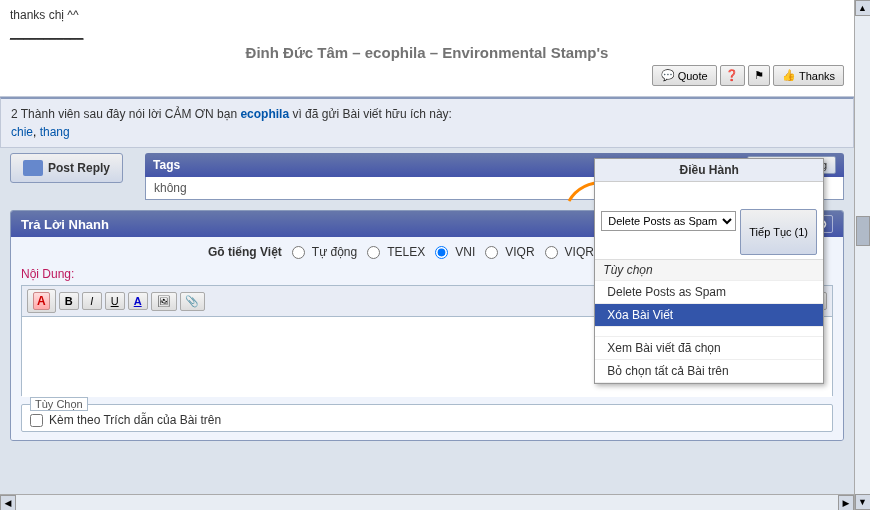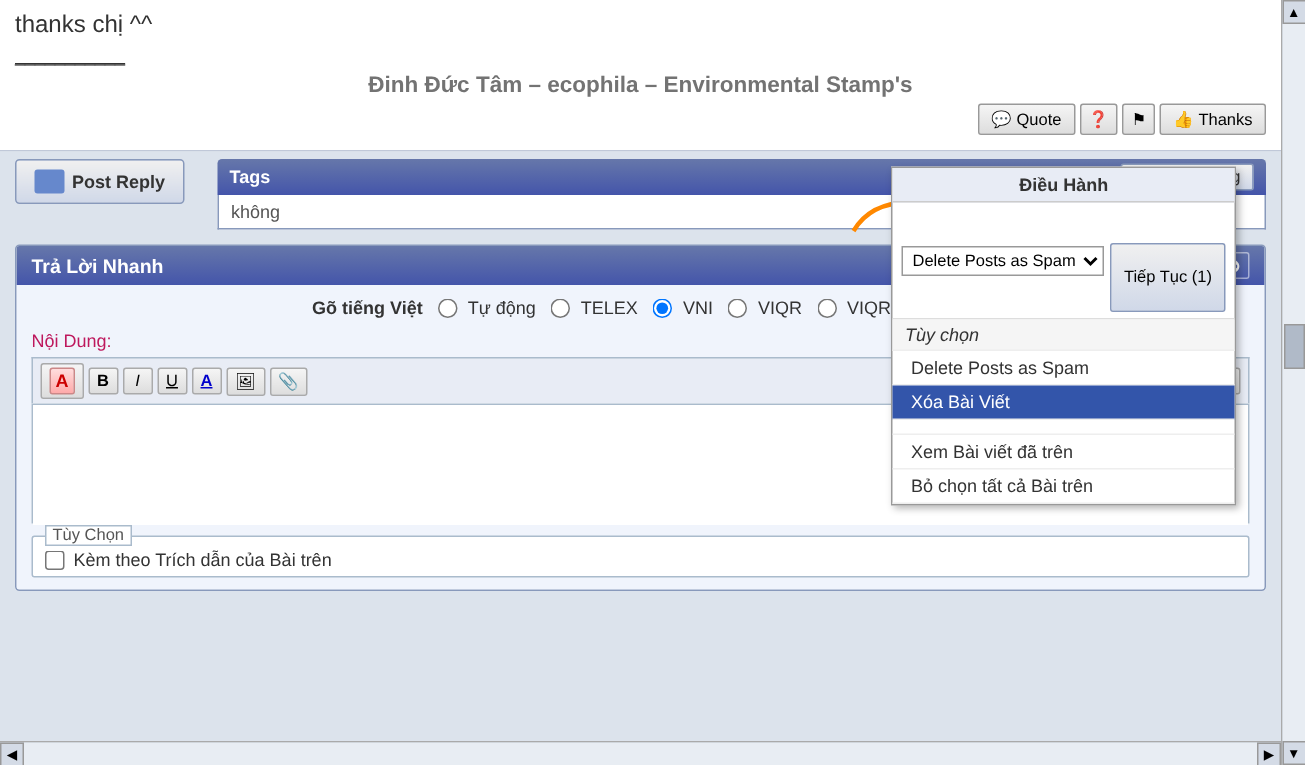--- a/index.html
+++ b/index.html
@@ -114,21 +114,21 @@
       overflow: hidden;
     }
 
     
     .top-section {
       background: #fff;
       padding: 8px 10px;
       border-bottom: 1px solid #c0c8d8;
     }
     .thanks-text {
-      font-size: 16px;
+      font-size: 12px;
       color: #333;
       margin-bottom: 4px;
     }
     .underline-text {
       text-decoration: underline;
       color: #333;
       font-size: 12px;
     }
     .author-line {
       text-align: center;
@@ -545,20 +545,31 @@
         <button class="btn-small">
           <span>⚑</span>
         </button>
         <button class="btn-thanks">
           <span>👍</span>
           <span>Thanks</span>
         </button>
       </div>
     </div>
 
+    <div class="thanks-section">
+      <div class="thanks-header">
+        <span>2 Thành viên sau đây nói lời CẢM ƠN bạn</span>
+        <a href="#">ecophila</a>
+        <span>vì đã gửi Bài viết hữu ích này:</span>
+      </div>
+      <div class="member-links">
+        <a href="#">chie</a>,
+        <a href="#">thang</a>
+      </div>
+    </div>
 
     <div class="action-bar">
       <button class="post-reply-btn">
         <span class="reply-icon"></span>
         <span>Post Reply</span>
       </button>
 
       <div class="tags-section">
         <div class="tags-header">
           <span>Tags</span>
@@ -574,21 +585,21 @@
         <div class="dropdown-select-row">
           <select class="dropdown-select">
             <option>Delete Posts as Spam</option>
           </select>
           <button class="tiep-tuc-btn">Tiếp Tục (1)</button>
         </div>
         <div class="tuy-chon-header">Tùy chọn</div>
         <div class="dropdown-item">Delete Posts as Spam</div>
         <div class="dropdown-item selected">Xóa Bài Viết</div>
         <div class="dropdown-item-empty"></div>
-        <div class="dropdown-item">Xem Bài viết đã trên</div>
+        <div class="dropdown-item">Xem Bài viết đã chọn</div>
         <div class="dropdown-item">Bỏ chọn tất cả Bài trên</div>
       </div>
 
       <div class="arrow-overlay">
         <svg width="80" height="40" viewBox="0 0 80 40">
           <defs>
             <marker id="arrowhead" markerWidth="6" markerHeight="6" refX="3" refY="3" orient="auto">
               <polygon points="0 0, 6 3, 0 6" fill="#ff8800"></polygon>
             </marker>
           </defs>

